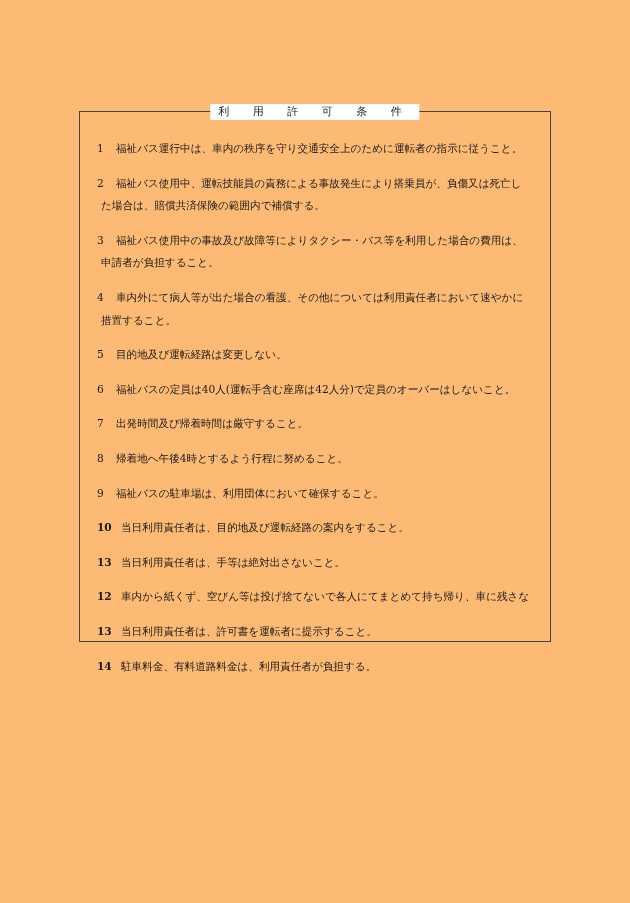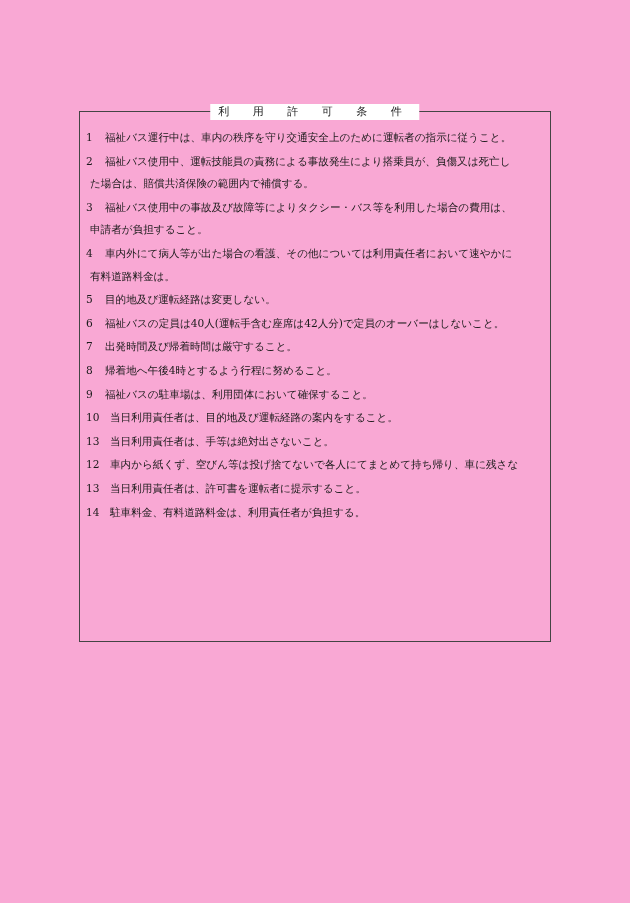--- a/index.html
+++ b/index.html
@@ -12,21 +12,21 @@
       height: 903px;
       position: relative;
       font-family: "DejaVu Serif", "Liberation Serif", serif;
       color: #1a1a1a;
       overflow: hidden;
     }
     .page {
       position: absolute;
       left: 0; top: 0;
       width: 630px; height: 903px;
-      background: #f9a8d4;
+      background: #fdba74;
     }
     .conditions-box {
       position: absolute;
       left: 79px;
       top: 111px;
       width: 472px;
       height: 531px;
       border: 1px solid #444;
       box-sizing: border-box;
     }
@@ -48,34 +48,35 @@
       left: 5px;
       top: 13px;
       width: 462px;
       margin: 0;
       padding: 0;
       list-style: none;
     }
     .item {
       font-size: 10.6px;
       line-height: 22.6px;
-      margin: 1px;
+      margin: 12px;
       padding: 0;
     }
     .item .line {
       display: block;
       white-space: nowrap;
     }
     .item .num {
       display: inline-block;
       width: 19px;
       text-align: left;
     }
     .item .num.two {
       width: 24px;
+      font-weight: bold;
     }
     .item .cont {
       padding-left: 4px;
     }
   </style>
 </head>
 <body>
 
 <div class="page">
   <div class="conditions-box">
@@ -87,21 +88,21 @@
       <li class="item">
         <span class="line"><span class="num">2</span><span>福祉バス使用中、運転技能員の責務による事故発生により搭乗員が、負傷又は死亡し</span></span>
         <span class="line cont">た場合は、賠償共済保険の範囲内で補償する。</span>
       </li>
       <li class="item">
         <span class="line"><span class="num">3</span><span>福祉バス使用中の事故及び故障等によりタクシー・バス等を利用した場合の費用は、</span></span>
         <span class="line cont">申請者が負担すること。</span>
       </li>
       <li class="item">
         <span class="line"><span class="num">4</span><span>車内外にて病人等が出た場合の看護、その他については利用責任者において速やかに</span></span>
-        <span class="line cont">有料道路料金は。</span>
+        <span class="line cont">措置すること。</span>
       </li>
       <li class="item">
         <span class="line"><span class="num">5</span><span>目的地及び運転経路は変更しない。</span></span>
       </li>
       <li class="item">
         <span class="line"><span class="num">6</span><span>福祉バスの定員は40人(運転手含む座席は42人分)で定員のオーバーはしないこと。</span></span>
       </li>
       <li class="item">
         <span class="line"><span class="num">7</span><span>出発時間及び帰着時間は厳守すること。</span></span>
       </li>

